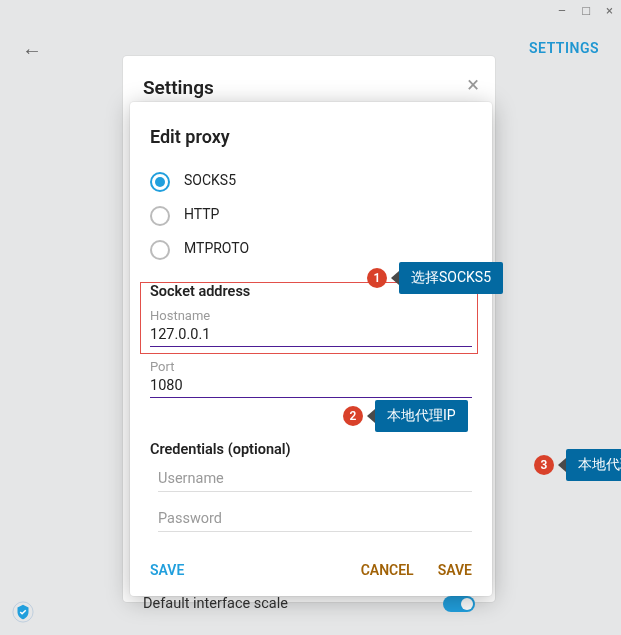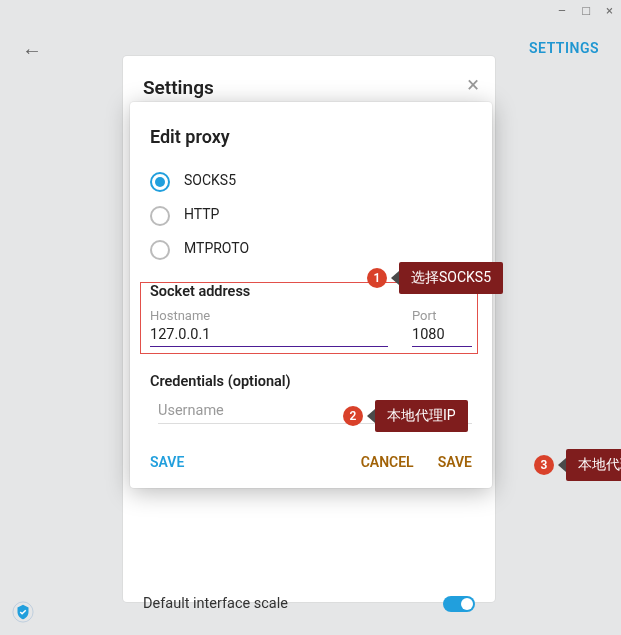--- a/index.html
+++ b/index.html
@@ -146,21 +146,22 @@
     position: absolute;
     top: 180px; left: 10px;
     width: 338px; height: 72px;
     border: 1px solid #e2504a;
     pointer-events: none;
   }
 
   .field-row {
     display: flex;
     padding: 0 20px;
-    gap: 24px;
+    gap: 8px;
+    flex-direction: column;
   }
   .field { flex: 1; min-width: 0; }
   .field.port { flex: 0 0 60px; }
   .field-label { font-size: 13px; color: #9a9a9a; margin-top: 4px; }
   .field-value {
     font-size: 14.5px;
     color: #222;
     border-bottom: 1px solid #4c1d95;
     padding: 3px 0;
   }
@@ -210,21 +211,21 @@
     z-index: 2;
   }
   .annot .tri {
     width: 0; height: 0;
     border-top: 7px solid transparent;
     border-bottom: 7px solid transparent;
     border-right: 8px solid #4a4a4a;
     margin-left: 4px;
   }
   .annot .tip {
-    background: #7f1d1d;
+    background: #0369a1;
     color: #fff;
     padding: 7px 12px;
     font-size: 14px;
     border-radius: 2px;
     white-space: nowrap;
   }
 
   .shield-badge {
     position: absolute;
     bottom: 12px; left: 12px;
@@ -282,20 +283,21 @@
       <div class="field-value">127.0.0.1</div>
     </div>
     <div class="field port">
       <div class="field-label">Port</div>
       <div class="field-value">1080</div>
     </div>
   </div>
 
   <div class="section-title" style="margin-top:26px">Credentials (optional)</div>
   <div class="field-placeholder">Username</div>
+  <div class="field-placeholder">Password</div>
 
   <div class="modal-footer">
     <span class="share">SAVE</span>
     <span class="spacer"></span>
     <span class="action">CANCEL</span>
     <span class="action">SAVE</span>
   </div>
 </div>
 
 <div class="annot" style="top:262px; left:367px">

